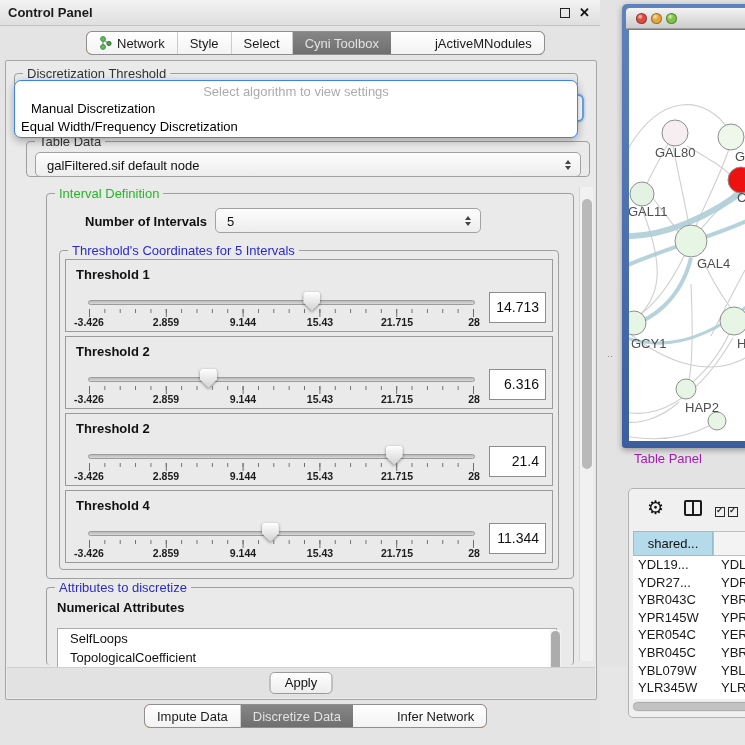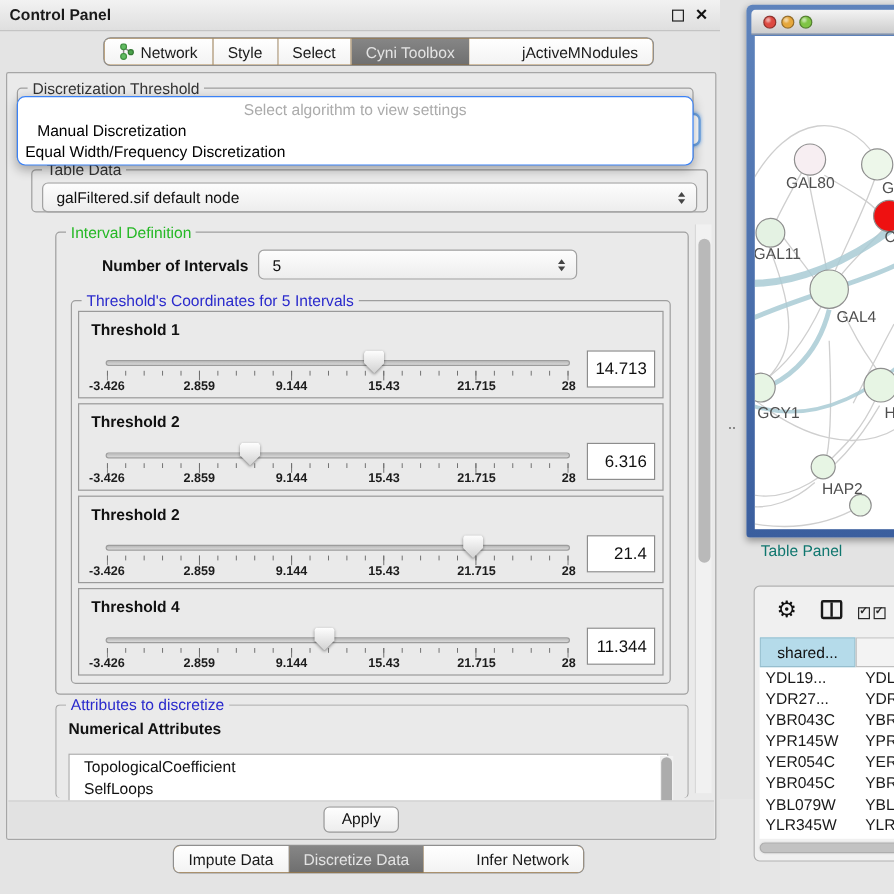--- a/index.html
+++ b/index.html
@@ -98,21 +98,21 @@
                radial-gradient(circle 1.5px at 4.5px 1.5px,#8A8A8A 60%,transparent 62%); }
 
   #net-window { position:absolute; left:22px; top:4px; width:130px; height:444px;
     background:linear-gradient(#5E83BC,#3A5E9E); border-radius:5px 5px 3px 3px; box-shadow:0 2px 6px rgba(0,0,0,.35); }
   #net-titlebar { position:absolute; left:4px; right:0; top:4px; height:21px;
     background:linear-gradient(#F4F4F4,#CCCCCC); border-radius:4px 0 0 0; border-bottom:1px solid #9E9E9E; }
   .light { position:absolute; top:5px; width:11px; height:11px; border-radius:50%; border:1px solid rgba(0,0,0,.35); }
   #net-canvas { position:absolute; left:7px; right:0; top:26px; bottom:7px; background:#FFF; overflow:hidden; }
   #net-canvas svg { display:block; }
 
-  #table-panel-title { position:absolute; left:34px; top:451px; font-size:13px; color:#0f766e; }
+  #table-panel-title { position:absolute; left:34px; top:451px; font-size:13px; color:#a21caf; }
   #table-panel { position:absolute; left:28px; top:488px; width:130px; height:230px;
     background:#F0F0F0; border:1px solid #B2B2B2; border-radius:5px; }
   #tp-toolbar { position:absolute; left:0; top:0; right:0; height:40px; }
   #gear-icon { position:absolute; left:18px; top:7px; font-size:19px; color:#111; }
   #col-icon { position:absolute; left:55px; top:11px; width:18px; height:16px; border:2px solid #1A1A1A; border-radius:2px; }
   #col-icon::after { content:''; position:absolute; left:6px; top:0; bottom:0; width:2px; background:#1A1A1A; }
   #cb-icons { position:absolute; left:86px; top:14px; }
   .cbx { display:inline-block; width:10px; height:10px; border:1.6px solid #2A2A2A; position:relative; margin-right:3px; }
   .cbx::after { content:'✓'; position:absolute; left:0px; top:-3px; font-size:9px; font-weight:bold; color:#2A2A2A; }
 
@@ -287,22 +287,22 @@
     </div>
   </div>
 </div>
       </div>
     </div>
 
     <div class="groupbox" style="left:40px; top:526px; width:528px; height:78px; border-bottom:none;">
       <span class="grouplabel blue">Attributes to discretize</span>
       <div style="position:absolute; left:10px; top:12px; font-size:13px; font-weight:bold; color:#111;">Numerical Attributes</div>
       <ul id="attr-list">
+          <li>SelfLoops</li>
           <li>TopologicalCoefficient</li>
-          <li>SelfLoops</li>
           <li>BetweennessCentrality</li>
         </ul>
       <div id="attr-scroll">
           <div></div>
         </div>
     </div>
 
     <div id="apply-bar">
       <div id="apply-button">Apply</div>
     </div>

